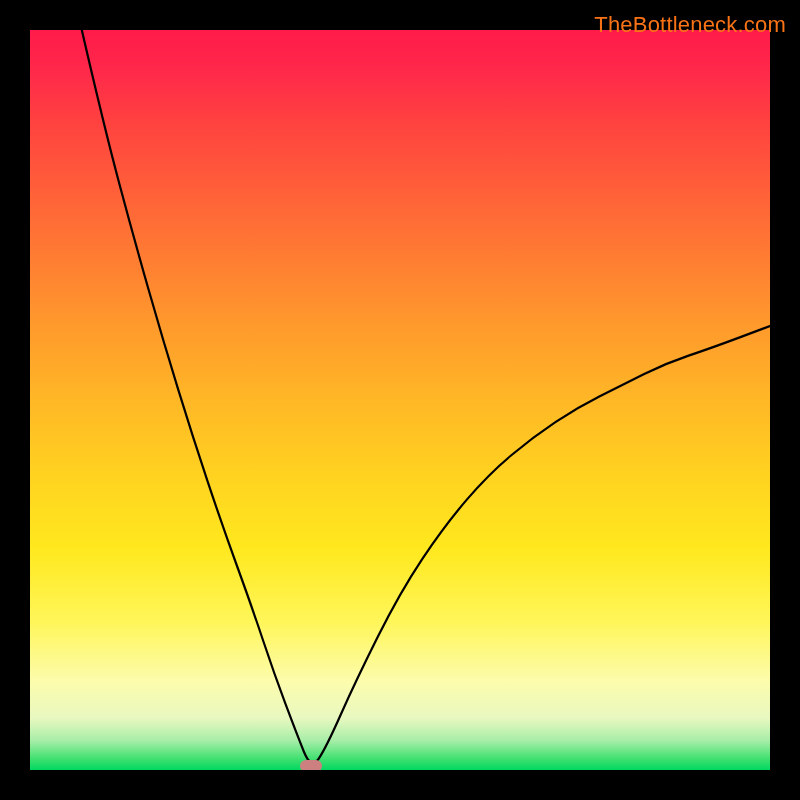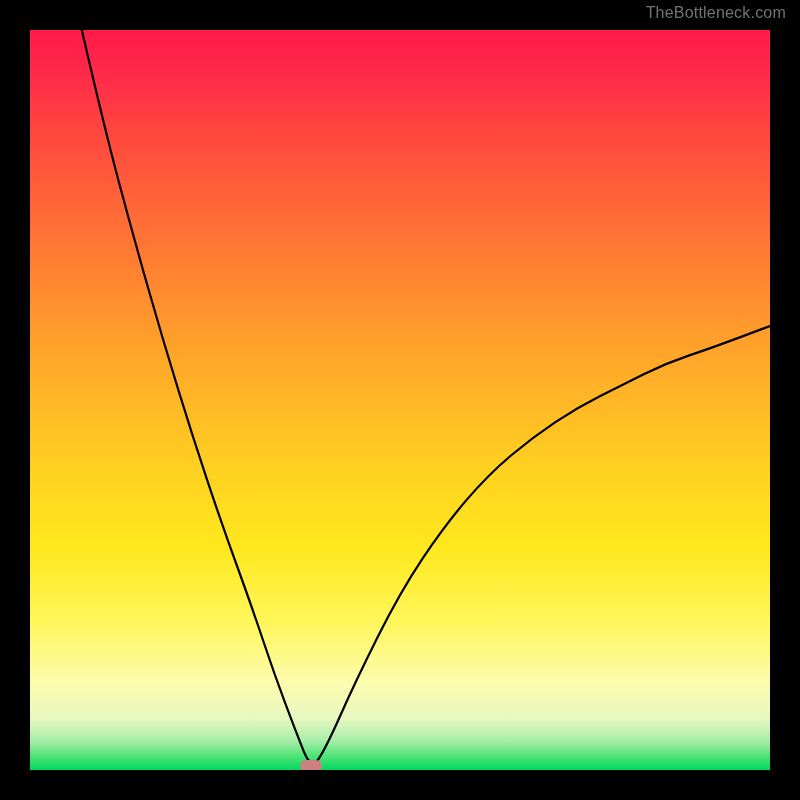--- a/index.html
+++ b/index.html
@@ -62,24 +62,24 @@
   .min-marker {
     position: absolute;
     width: 22px;
     height: 12px;
     border-radius: 6px;
     background: #cd8080;
     transform: translate(-50%, -50%);
   }
   .watermark {
     position: absolute;
-    top: 4px;
+    top: 12px;
     right: 14px;
-    color: #737373;
-    font-size: 16px;
+    color: #f97316;
+    font-size: 22px;
     font-weight: 500;
     letter-spacing: 0.2px;
     user-select: none;
   }
 </style>
 </head>
 <body>
 
 <div class="frame">
 

